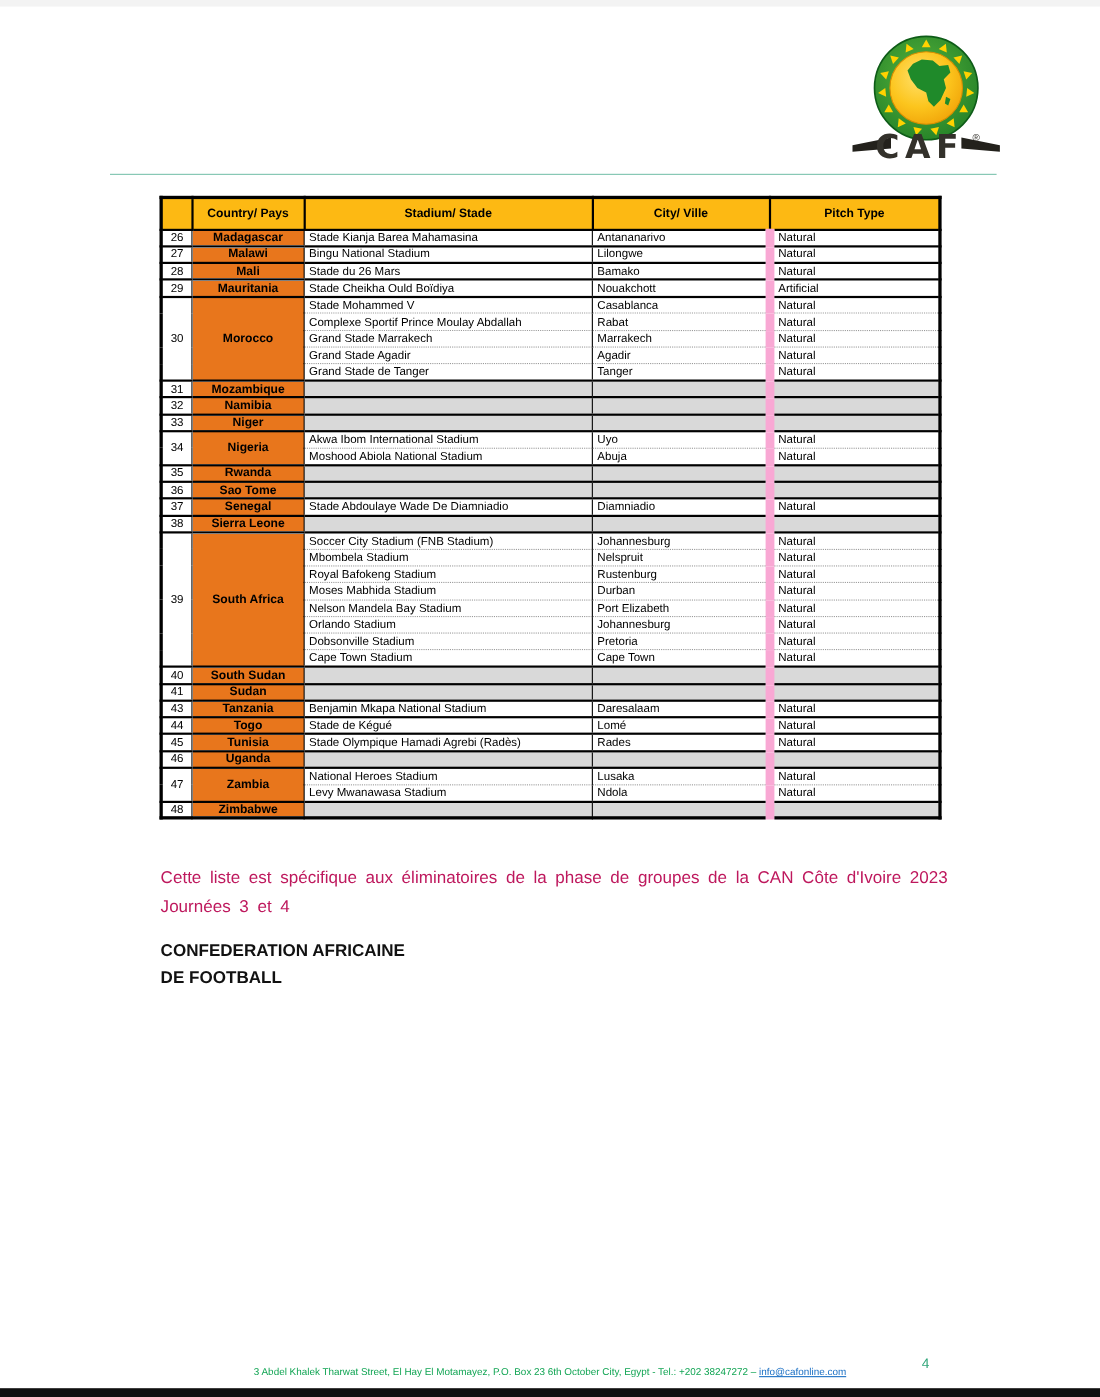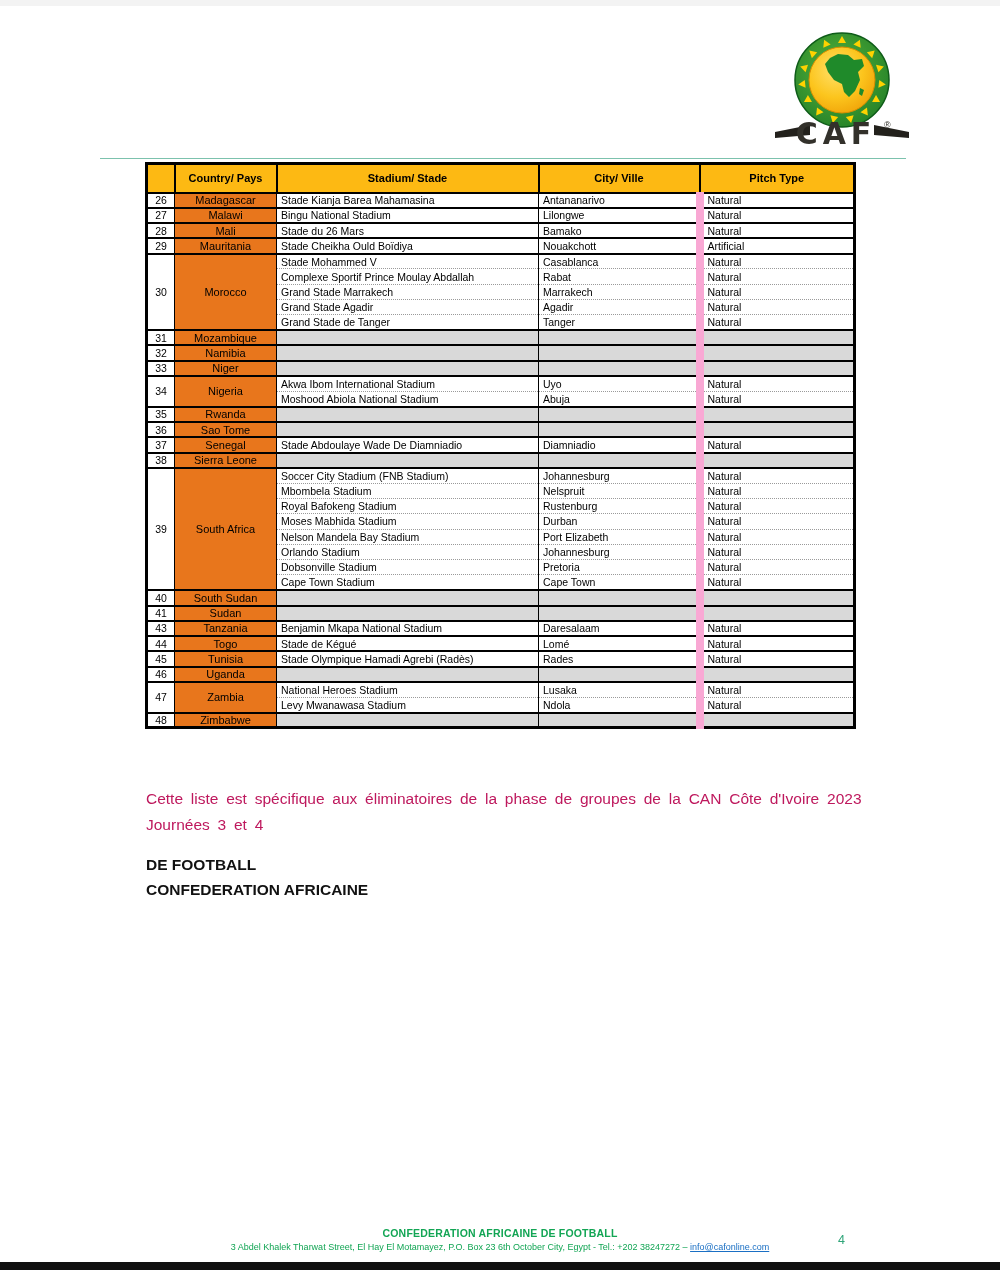--- a/index.html
+++ b/index.html
@@ -6,32 +6,32 @@
   html,body { background:#ffffff; }
   body { font-family:"Liberation Sans", sans-serif; }
   .page { position:relative; width:1000px; height:1270px; background:#ffffff; overflow:hidden; }
   .top-edge { position:absolute; top:0; left:0; width:1000px; height:6px; background:#f3f3f3; }
 
   
   .logo { position:absolute; left:772px; top:28px; width:140px; height:130px; }
   .letterhead-rule { position:absolute; left:100px; top:158px; width:806px; height:1px; background:#7cc2ad; }
 
   
-  .stadium-table-wrap { position:absolute; left:145px; top:162px; }
+  .stadium-table-wrap { position:absolute; left:145px; top:178px; }
   table { border-collapse:collapse; table-layout:fixed; width:708px; border:3px solid #000; }
   col.c-num { width:28px; } col.c-country { width:102px; } col.c-stadium { width:262px; }
   col.c-city { width:161px; } col.c-pitch { width:155px; }
   th { background:#FDB913; color:#000; font-size:11px; font-weight:bold; height:29px;
        border:2px solid #000; text-align:center; }
   td { font-size:10.5px; color:#000; height:15.3px; padding:0 4px; overflow:hidden;
        white-space:nowrap; border-left:1.5px solid #000; border-right:1.5px solid #000; }
   tr.group-first td { border-top:2.5px solid #000; }
   tr.group-inner td { border-top:1px dotted #9a9a9a; }
   td.num-cell { text-align:center; background:#fff;margin-top:34px; }
-  td.country-cell { background:#E8761C; font-weight:normal; text-align:center; font-size:11px; }
+  td.country-cell { background:#E8761C; font-weight:bold; text-align:center; font-size:11px; }
   td.empty-cell { background:#D9D9D9; }
   td.pitch-cell { border-left:8px solid #f9a8d4; text-align:left; }
 
   
   .note { position:absolute; left:146px; top:786px; width:730px; font-size:15.5px; color:#be185d;
           line-height:26px; word-spacing:3.5px; }
   .org-block { position:absolute; left:146px; top:852px; font-size:15.5px; font-weight:bold;
                color:#111; line-height:25px; }
 
   
@@ -371,23 +371,22 @@
         </tbody>
     </table>
   </div>
 
   <div class="note">
     <div>Cette liste est spécifique aux éliminatoires de la phase de groupes de la CAN Côte d'Ivoire 2023</div>
     <div>Journées 3 et 4</div>
   </div>
 
   <div class="org-block">
+    <div>CONFEDERATION AFRICAINE</div>
     <div>DE FOOTBALL</div>
-    <div>CONFEDERATION AFRICAINE</div>
-  </div>
-
-  <div class="footer-org">CONFEDERATION AFRICAINE DE FOOTBALL</div>
+  </div>
+
   <div class="footer-address">
     <span>3 Abdel Khalek Tharwat Street, El Hay El Motamayez, P.O. Box 23 6th October City, Egypt - Tel.: +202 38247272 – </span><a class="footer-email">info@cafonline.com</a>
   </div>
   <div class="page-number">4</div>
   <div class="bottom-bar"></div>
 </div>
 
 </body></html>

